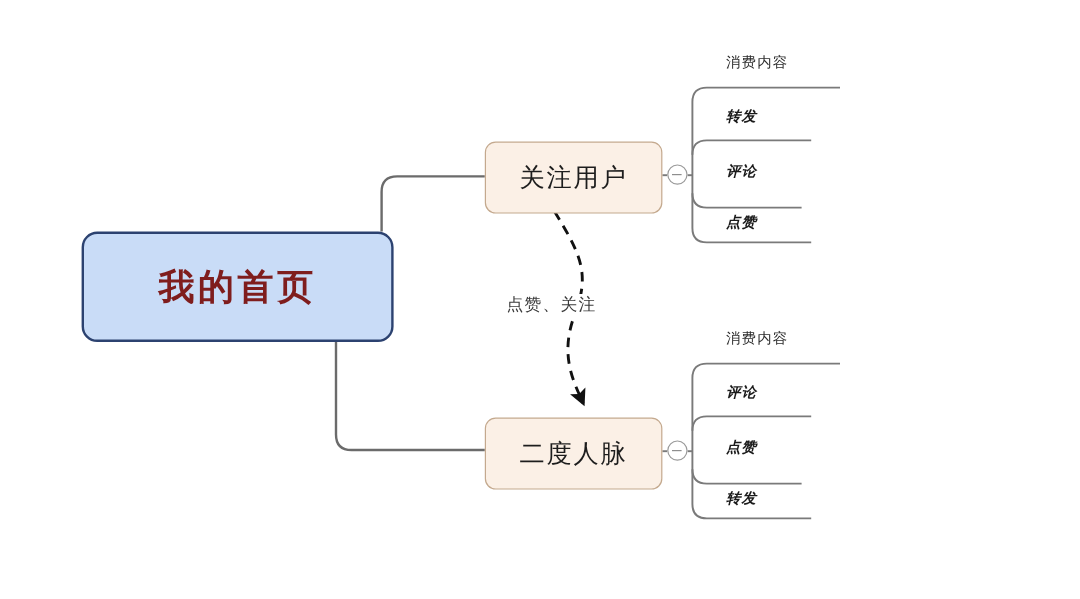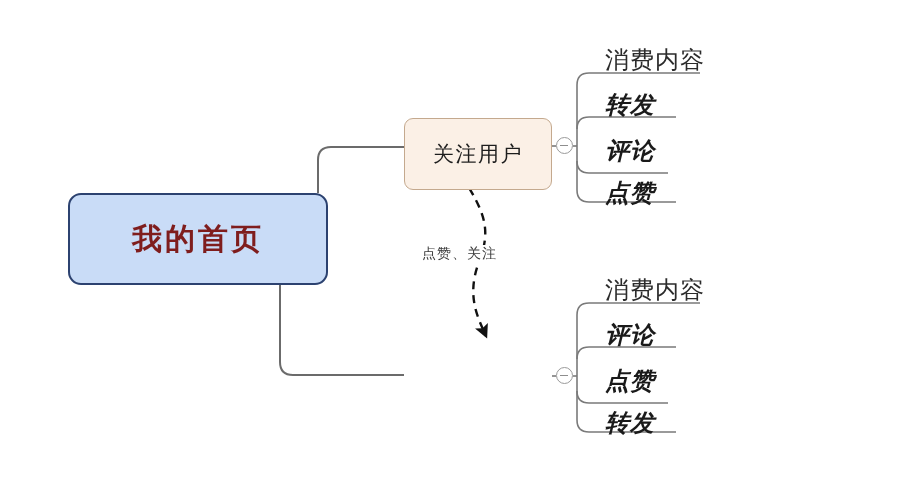--- a/index.html
+++ b/index.html
@@ -42,36 +42,36 @@
     background: #c9dcf7;
     border: 2px solid #2c4270;
     border-radius: 13px;
     font-size: 30px;
     font-weight: bold;
     letter-spacing: 3px;
     color: #7f1d1d;
   }
   .node-branch {
     width: 148px;
-    height: 72px;
+    height: 60px;
     background: #fbf0e6;
     border: 1.5px solid #c4a98e;
     border-radius: 9px;
     font-size: 21px;
     letter-spacing: 1.5px;
     color: #1d1d1d;
   }
   .node-branch-1 { left: 404px; top: 118px; }
   .node-branch-2 { left: 404px; top: 348px; }
 
   
   .leaf {
     position: absolute;
     white-space: nowrap;
-    font-size: 24px;
+    font-size: 12px;
     letter-spacing: 1px;
     color: #1a1a1a;
   }
   .leaf-head {
     font-weight: normal;
     color: #2b2b2b;
   }
   .leaf-item {
     font-weight: bold;
     font-style: italic;
@@ -144,20 +144,21 @@
         <path d="M1,1 L11,6 L1,11 L3,6 z" fill="#111111"></path>
       </marker>
     </defs>
     <path d="M462,176 C484,212 492,228 479,262 C466,296 478,318 486,336" fill="none" stroke="#111111" stroke-width="2.4" stroke-dasharray="8 6" marker-end="url(#arrowFilled)"></path>
   </svg>
 
   <div class="node node-root">我的首页</div>
 
   <div class="node node-branch node-branch-1">关注用户</div>
 
+  <div class="node node-branch node-branch-2">二度人脉</div>
 
   <div class="toggle toggle-1"></div>
   <div class="toggle toggle-2"></div>
 
   <div class="leaf leaf-head" style="left:605px; top:44px;">消费内容</div>
   <div class="leaf leaf-item" style="left:605px; top:89px;">转发</div>
   <div class="leaf leaf-item" style="left:605px; top:135px;">评论</div>
   <div class="leaf leaf-item" style="left:605px; top:177px;">点赞</div>
 
   <div class="leaf leaf-head" style="left:605px; top:274px;">消费内容</div>

